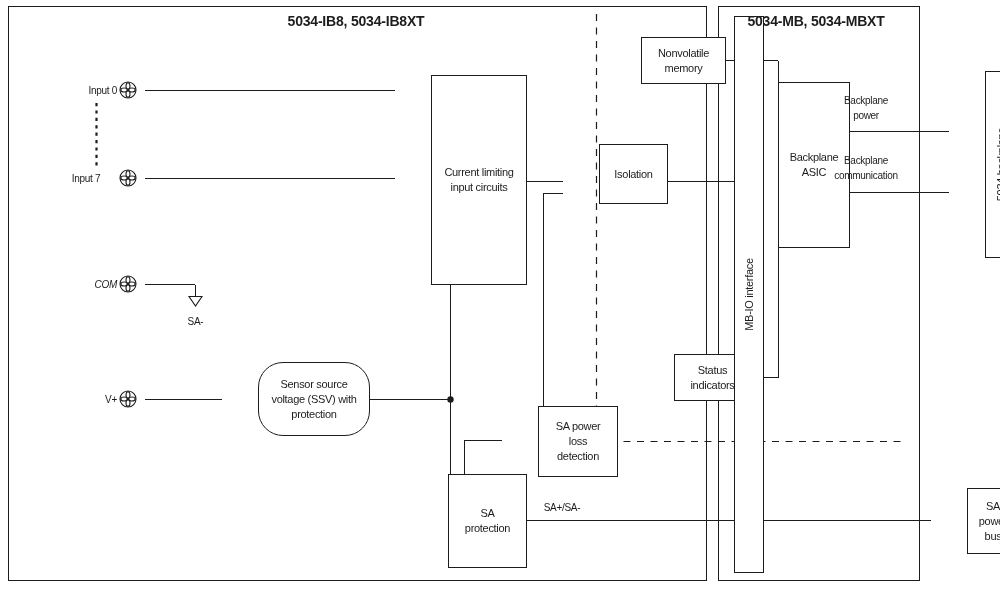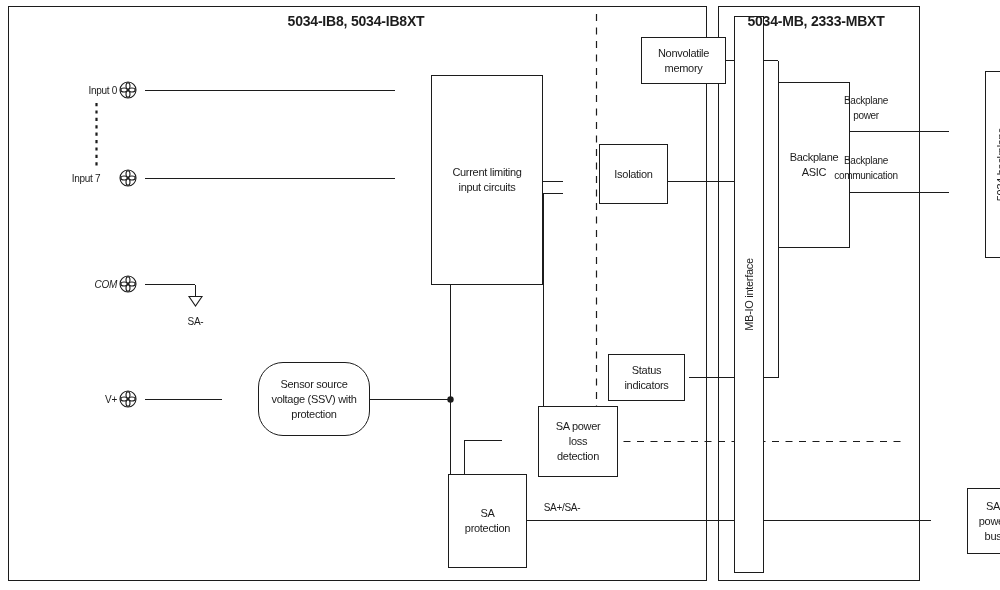--- a/index.html
+++ b/index.html
@@ -79,34 +79,34 @@
     <use href="#term" transform="translate(128,178)"></use>
     <use href="#term" transform="translate(128,284)"></use>
     <use href="#term" transform="translate(128,399)"></use>
 
     <polygon points="189,296.5 202,296.5 195.5,306" fill="#ffffff" stroke="#1c1c1c" stroke-width="1.1"></polygon>
 
     <circle cx="450.5" cy="399.5" r="3.2" fill="#1c1c1c"></circle>
   </svg>
 
   <div class="hdr" style="left:256px;top:14px;width:200px;">5034-IB8, 5034-IB8XT</div>
-  <div class="hdr" style="left:716px;top:14px;width:200px;">5034-MB, 2333-MBXT</div>
+  <div class="hdr" style="left:716px;top:14px;width:200px;">5034-MB, 5034-MBXT</div>
 
   <div class="lbl right" style="left:55px;top:83px;width:62px;">Input 0</div>
   <div class="lbl right" style="left:55px;top:171px;width:62px;text-align:center;">Input 7</div>
   <div class="lbl right" style="left:55px;top:277px;width:62px;font-style:italic;">COM</div>
   <div class="lbl right" style="left:55px;top:392px;width:62px;">V+</div>
   <div class="lbl" style="left:175px;top:314px;width:41px;">SA-</div>
 
-  <div class="blk" style="left:395px;top:75px;width:112px;height:210px;">Current limiting
+  <div class="blk" style="left:395px;top:75px;width:96px;height:210px;">Current limiting
 input circuits</div>
   <div class="blk" style="left:563px;top:144px;width:69px;height:60px;">Isolation</div>
   <div class="blk" style="left:605px;top:37px;width:85px;height:47px;">Nonvolatile
 memory</div>
-  <div class="blk" style="left:572px;top:354px;width:77px;height:47px;">Status
+  <div class="blk" style="left:638px;top:354px;width:77px;height:47px;">Status
 indicators</div>
   <div class="blk" style="left:222px;top:362px;width:112px;height:74px;border-radius:25px;">Sensor source
 voltage (SSV) with
 protection</div>
   <div class="blk" style="left:502px;top:406px;width:80px;height:71px;">SA power
 loss
 detection</div>
   <div class="blk" style="left:412px;top:474px;width:79px;height:94px;">SA
 protection</div>
   <div class="blk" style="left:742px;top:82px;width:72px;height:166px;">Backplane

